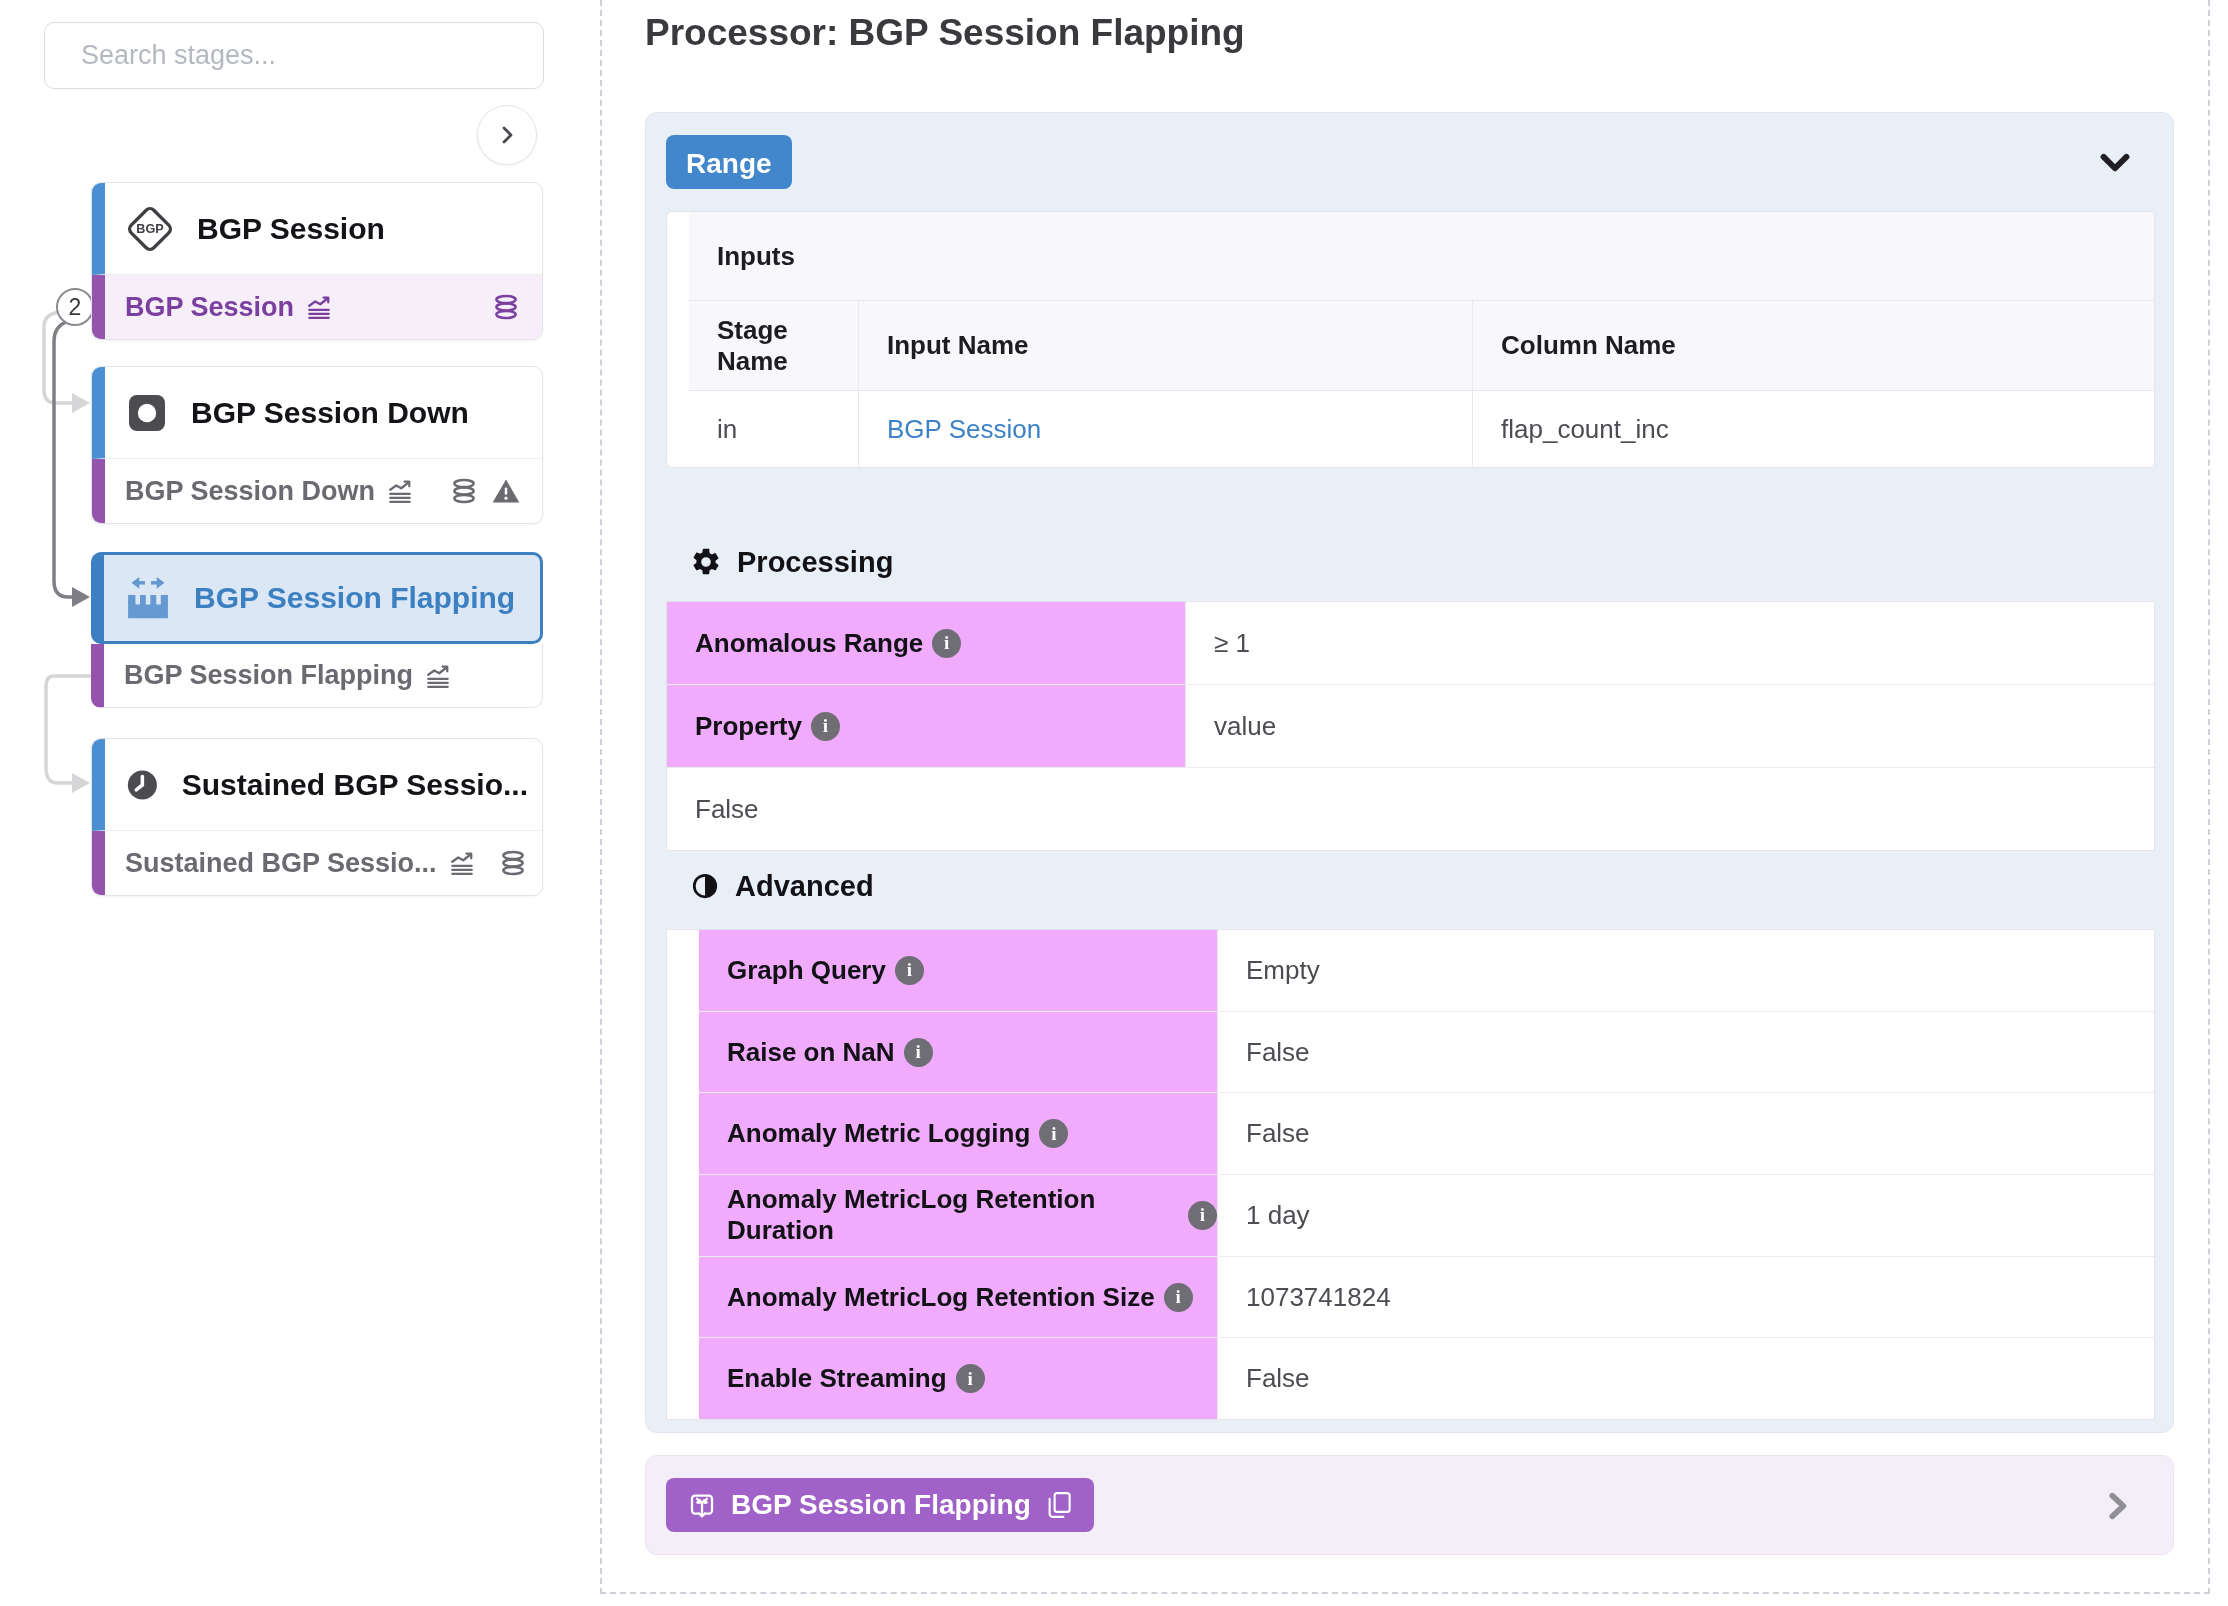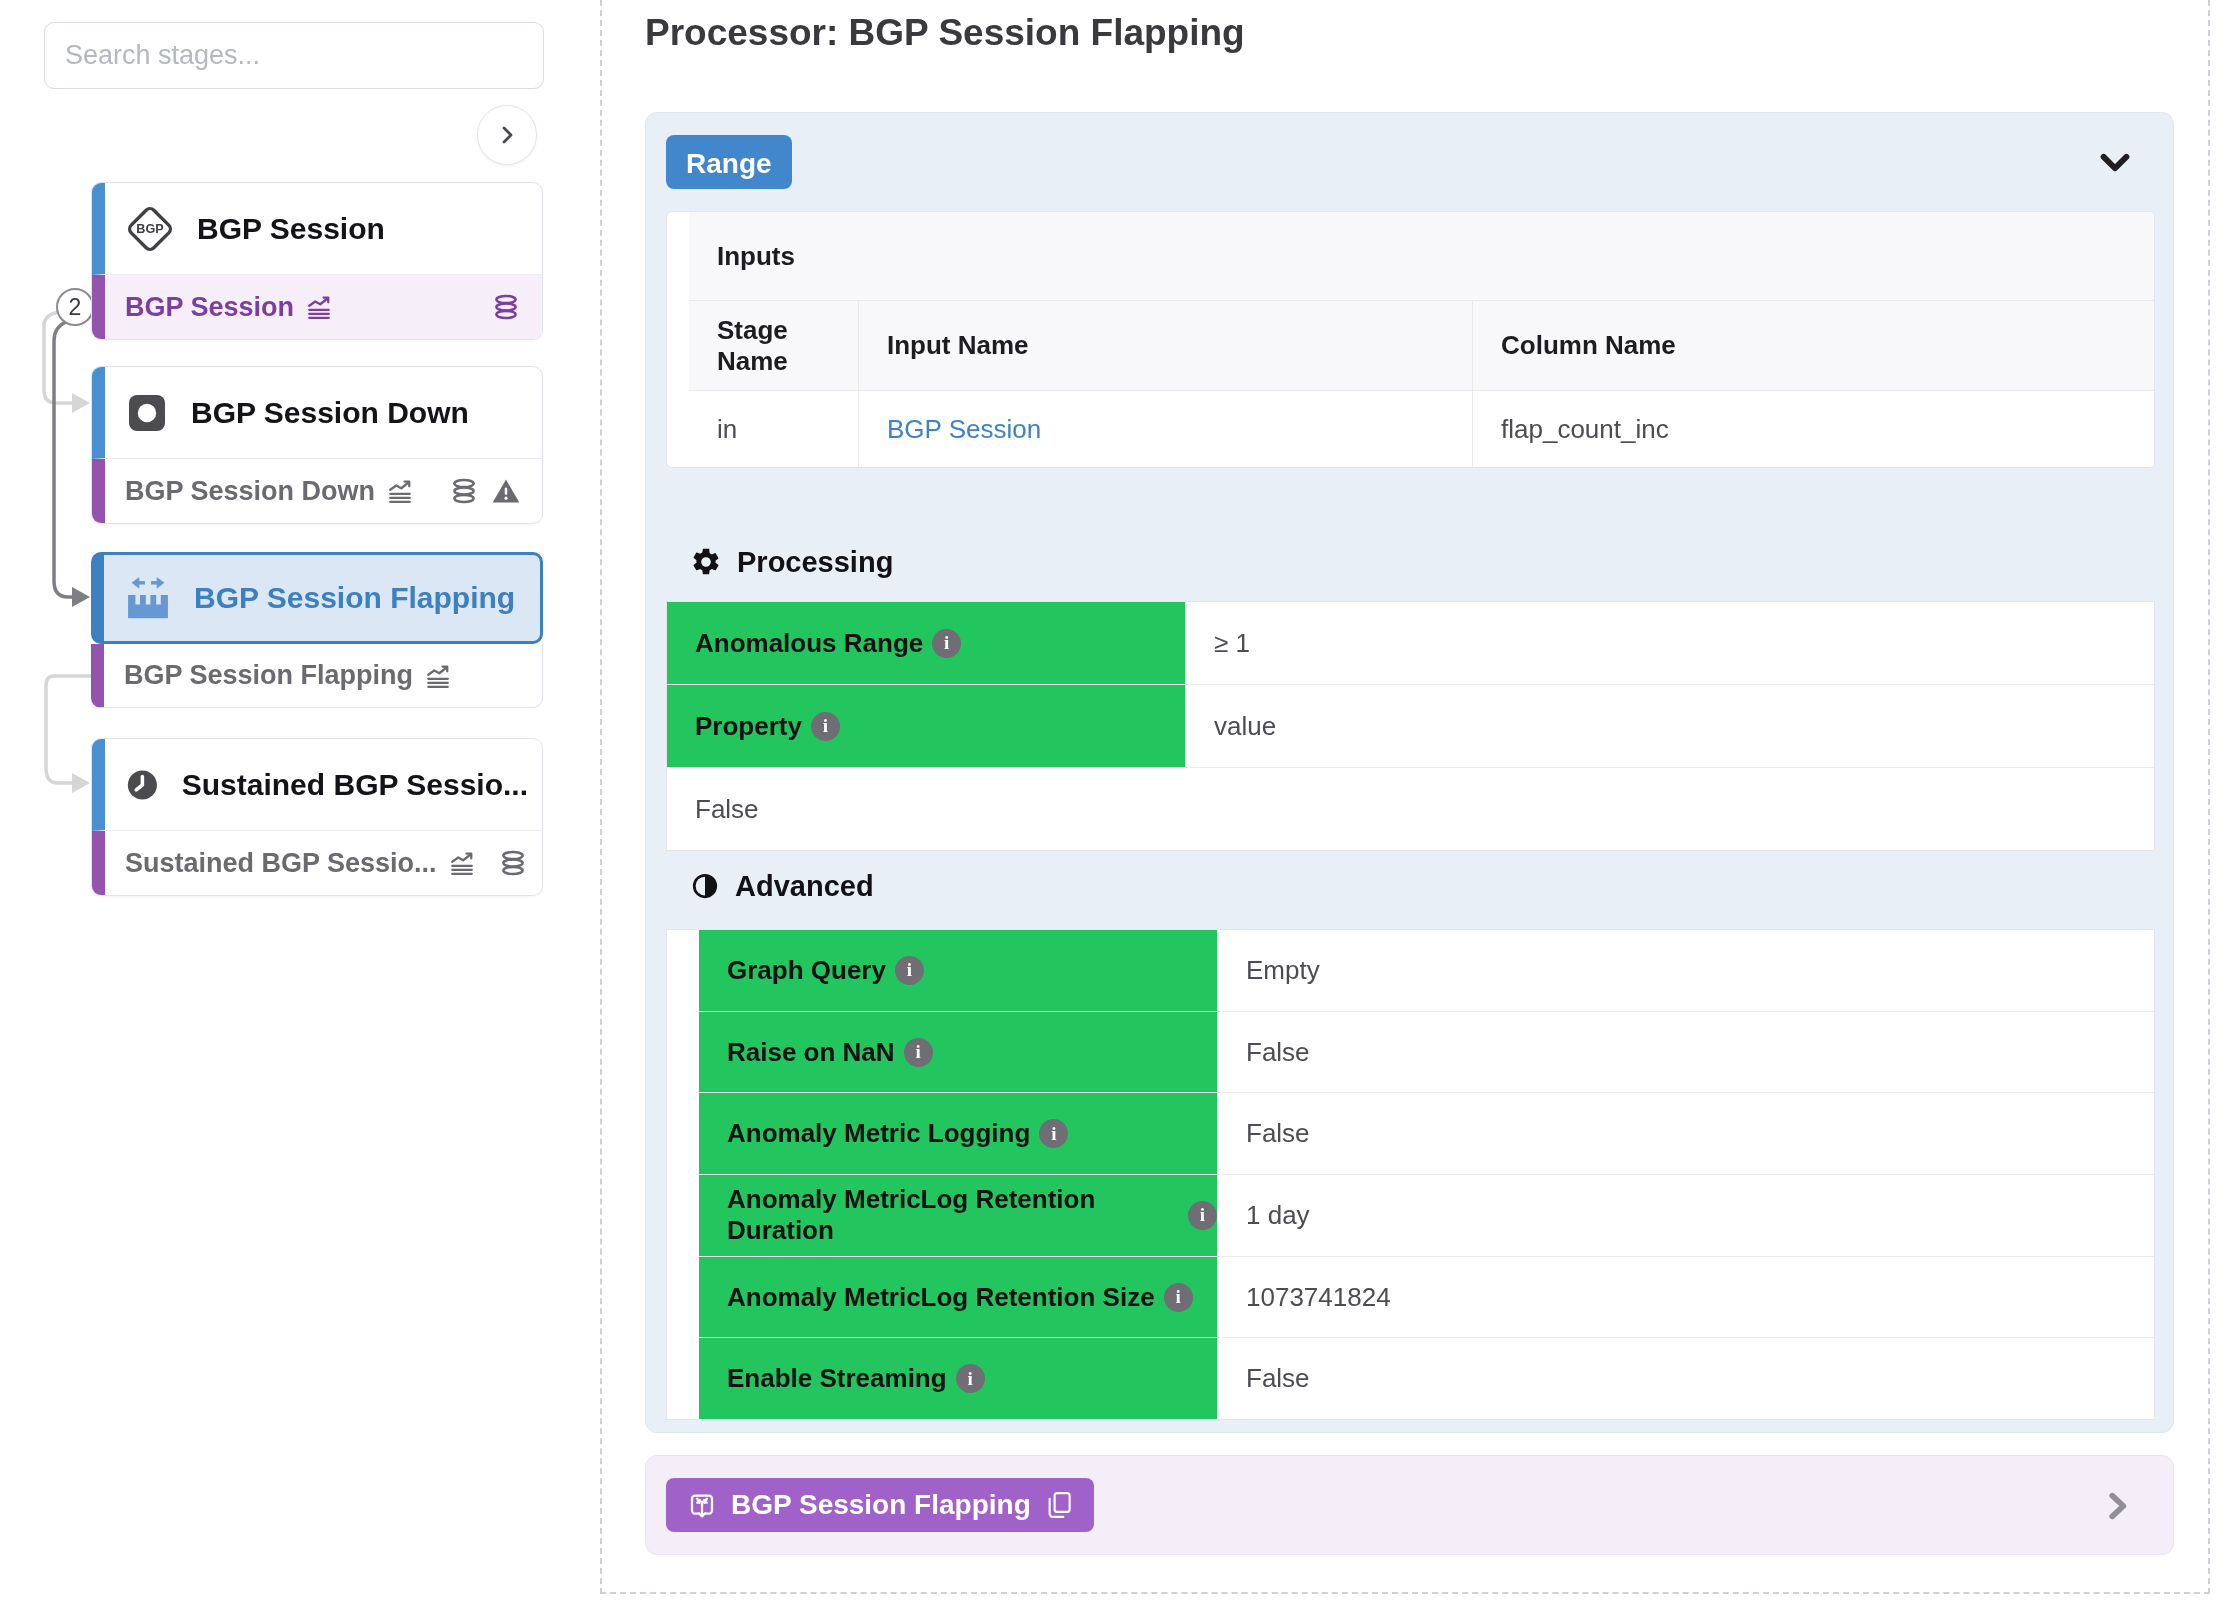--- a/index.html
+++ b/index.html
@@ -4,21 +4,21 @@
 <style>
   html,body{margin:0;padding:0;}
   body{
     width:2228px;height:1606px;position:relative;overflow:hidden;
     background:#ffffff;font-family:"Liberation Sans",sans-serif;color:#222;
   }
   
   .sidebar{position:absolute;left:0;top:0;width:600px;height:1606px;}
   .search{
     position:absolute;left:44px;top:22px;width:500px;height:67px;box-sizing:border-box;
-    border:1.5px solid #d9dce3;border-radius:10px;padding:0 20px;font-size:27px;
+    border:1.5px solid #d9dce3;border-radius:10px;padding:0 36px;font-size:27px;
     font-family:"Liberation Sans",sans-serif;color:#333;outline:none;background:#fff;
   }
   .search::placeholder{color:#b4b8c1;}
   .collapse-btn{
     position:absolute;left:477px;top:105px;width:60px;height:60px;border-radius:50%;
     background:#fff;border:1.5px solid #e2e5ea;box-shadow:0 1px 3px rgba(40,50,70,.07);
     display:flex;align-items:center;justify-content:center;cursor:pointer;padding:0;
   }
   .connectors{position:absolute;left:0;top:0;pointer-events:none;}
   .count-badge{
@@ -106,21 +106,21 @@
     padding-left:24px;color:#121216;
   }
   .section-head .sec-title{font-size:29px;font-weight:700;}
   .kv-table{
     position:absolute;left:20px;width:1489px;box-sizing:border-box;
     border:1.5px solid #e4e4e9;background:#fff;
   }
   .kv-row{display:grid;grid-template-columns:519px 1fr;}
   .kv-row + .kv-row{border-top:1.5px solid #ebebef;}
   .kv-row .kv-label{
-    background:#22c55e;border-right:1.5px solid #ebebef;display:flex;align-items:center;
+    background:#f0abfc;border-right:1.5px solid #ebebef;display:flex;align-items:center;
     padding-left:28px;font-size:26px;font-weight:700;color:#121216;box-sizing:border-box;
   }
   .kv-row .kv-value{display:flex;align-items:center;padding-left:28px;font-size:26px;color:#4c4c52;}
   .proc .kv-row{height:82px;}
   .adv .kv-row{height:80.7px;margin-left:32px;}
   .info{
     width:29px;height:29px;border-radius:50%;background:#6e6e74;margin-left:9px;flex:none;
     display:inline-flex;align-items:center;justify-content:center;cursor:pointer;
   }
   .info::after{content:"i";color:#fff;font-size:19px;font-weight:700;font-family:"Liberation Serif",serif;}

